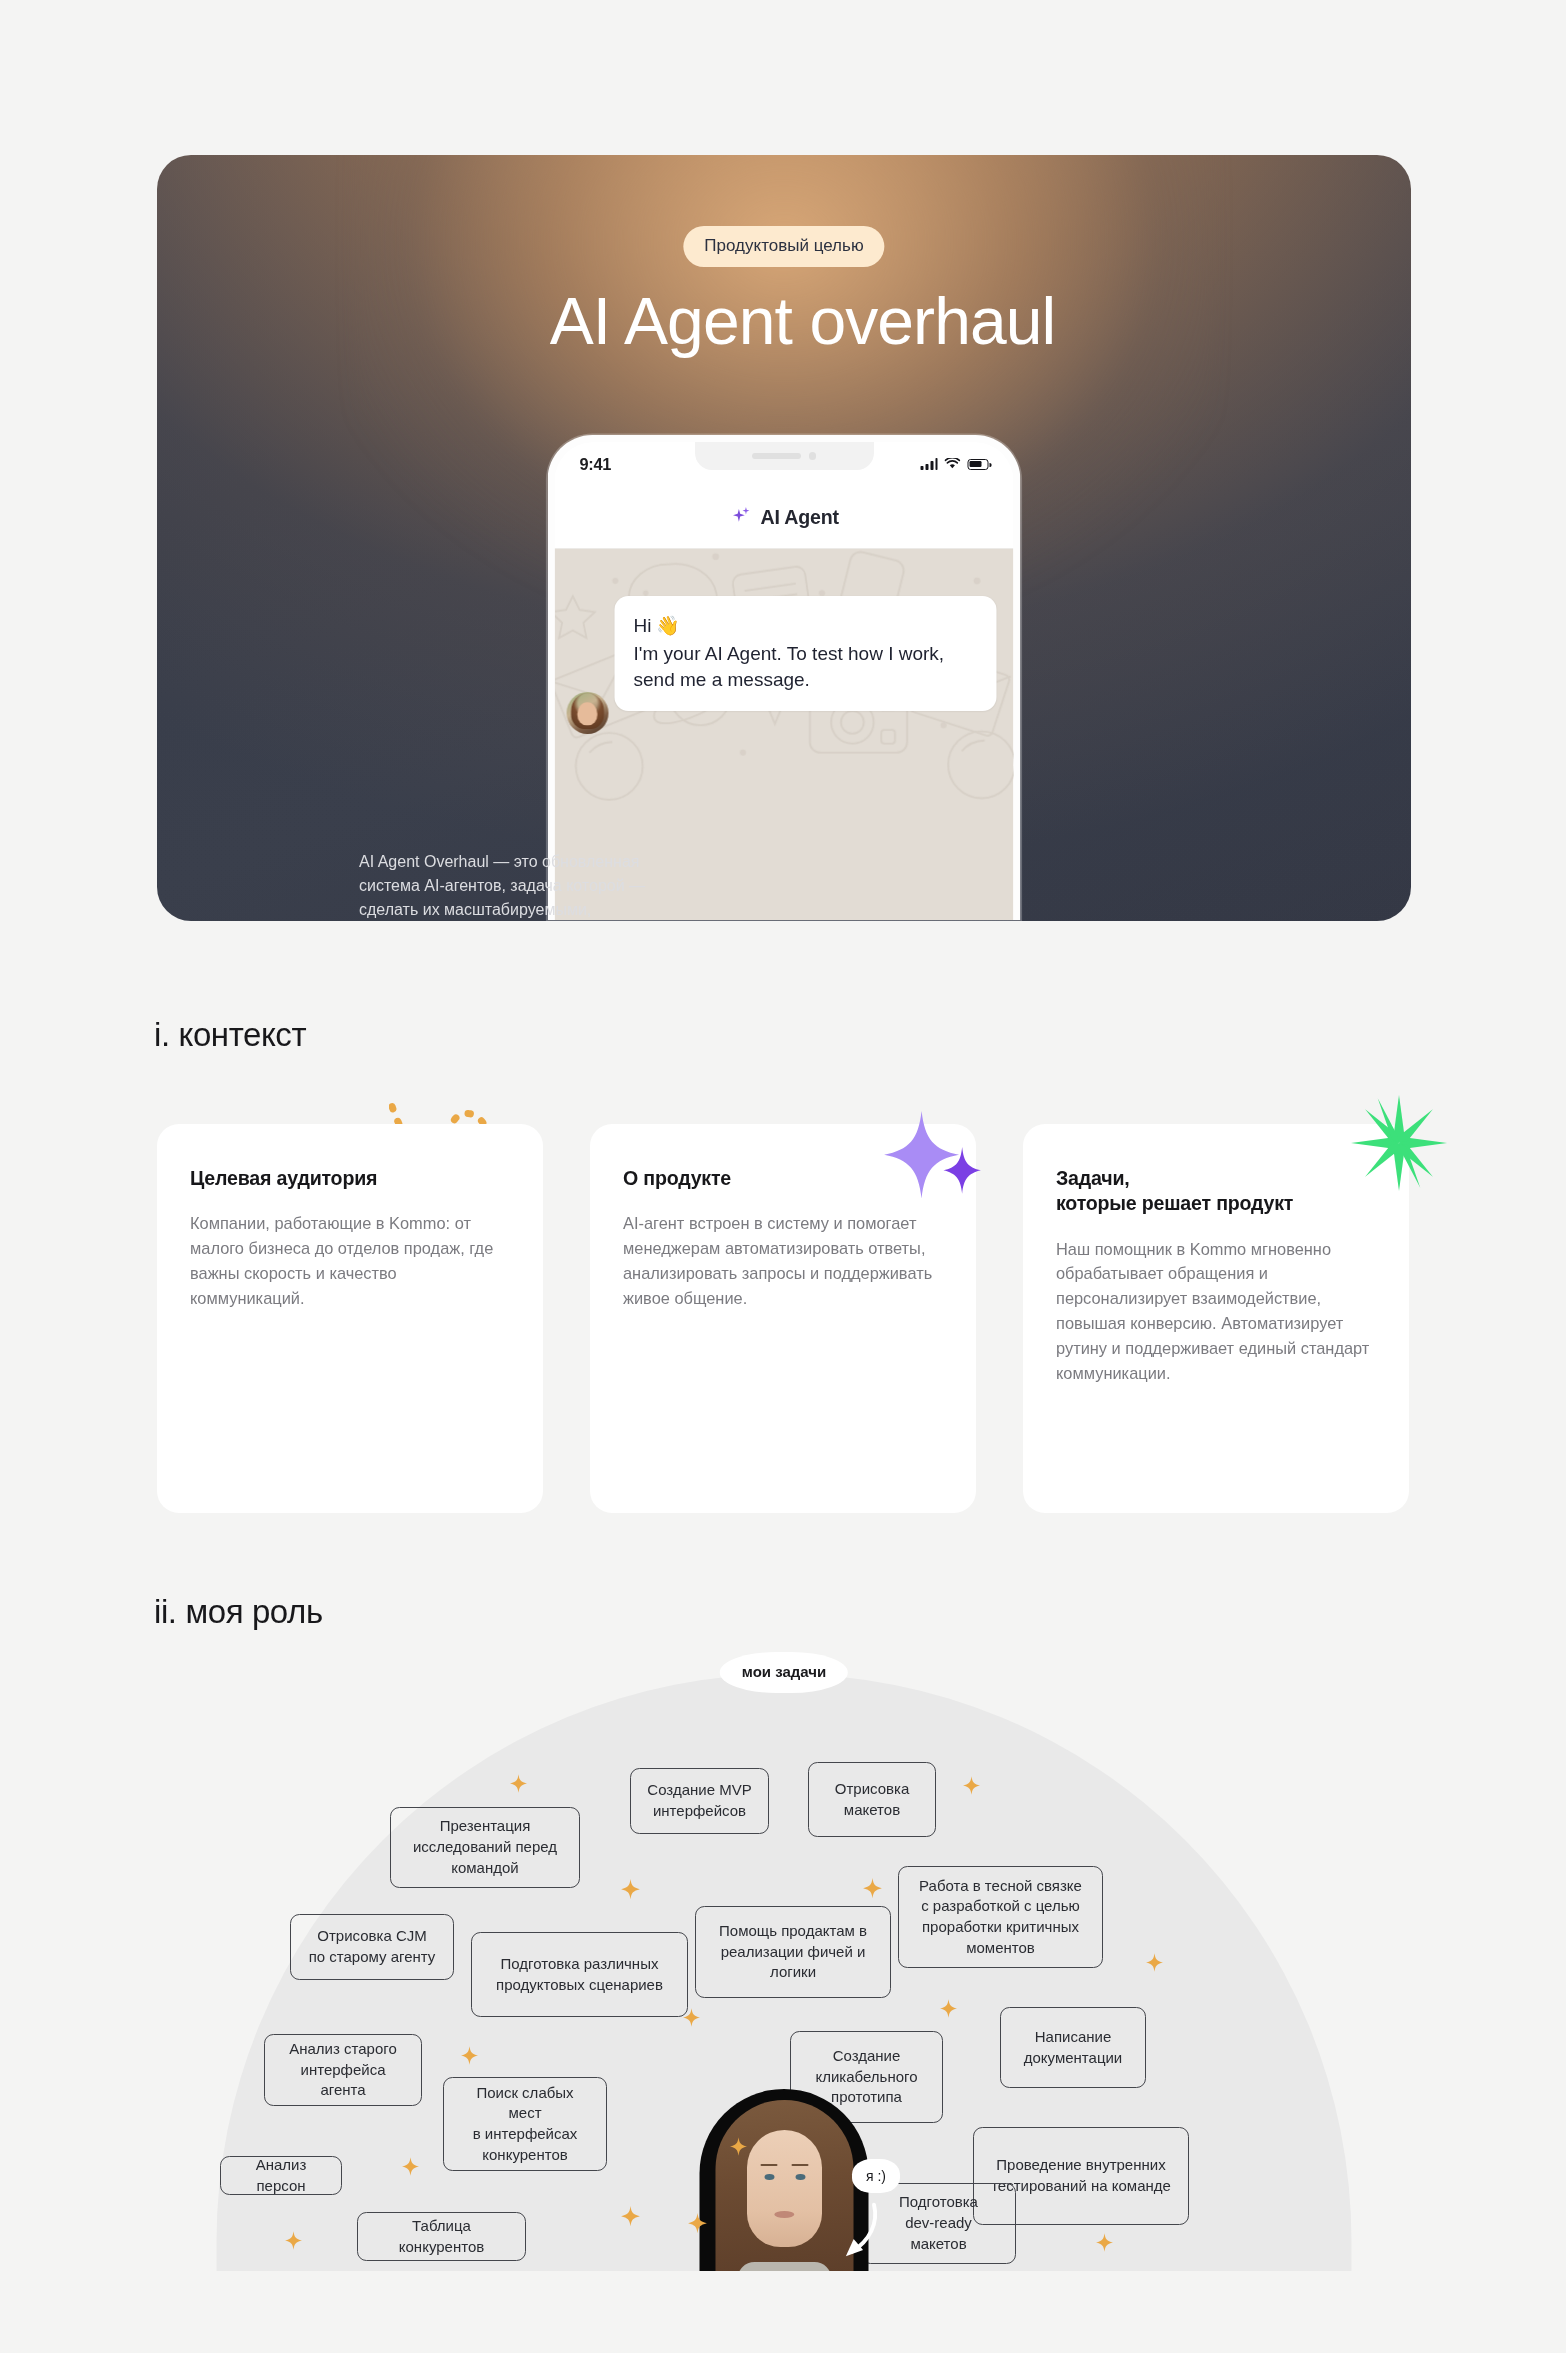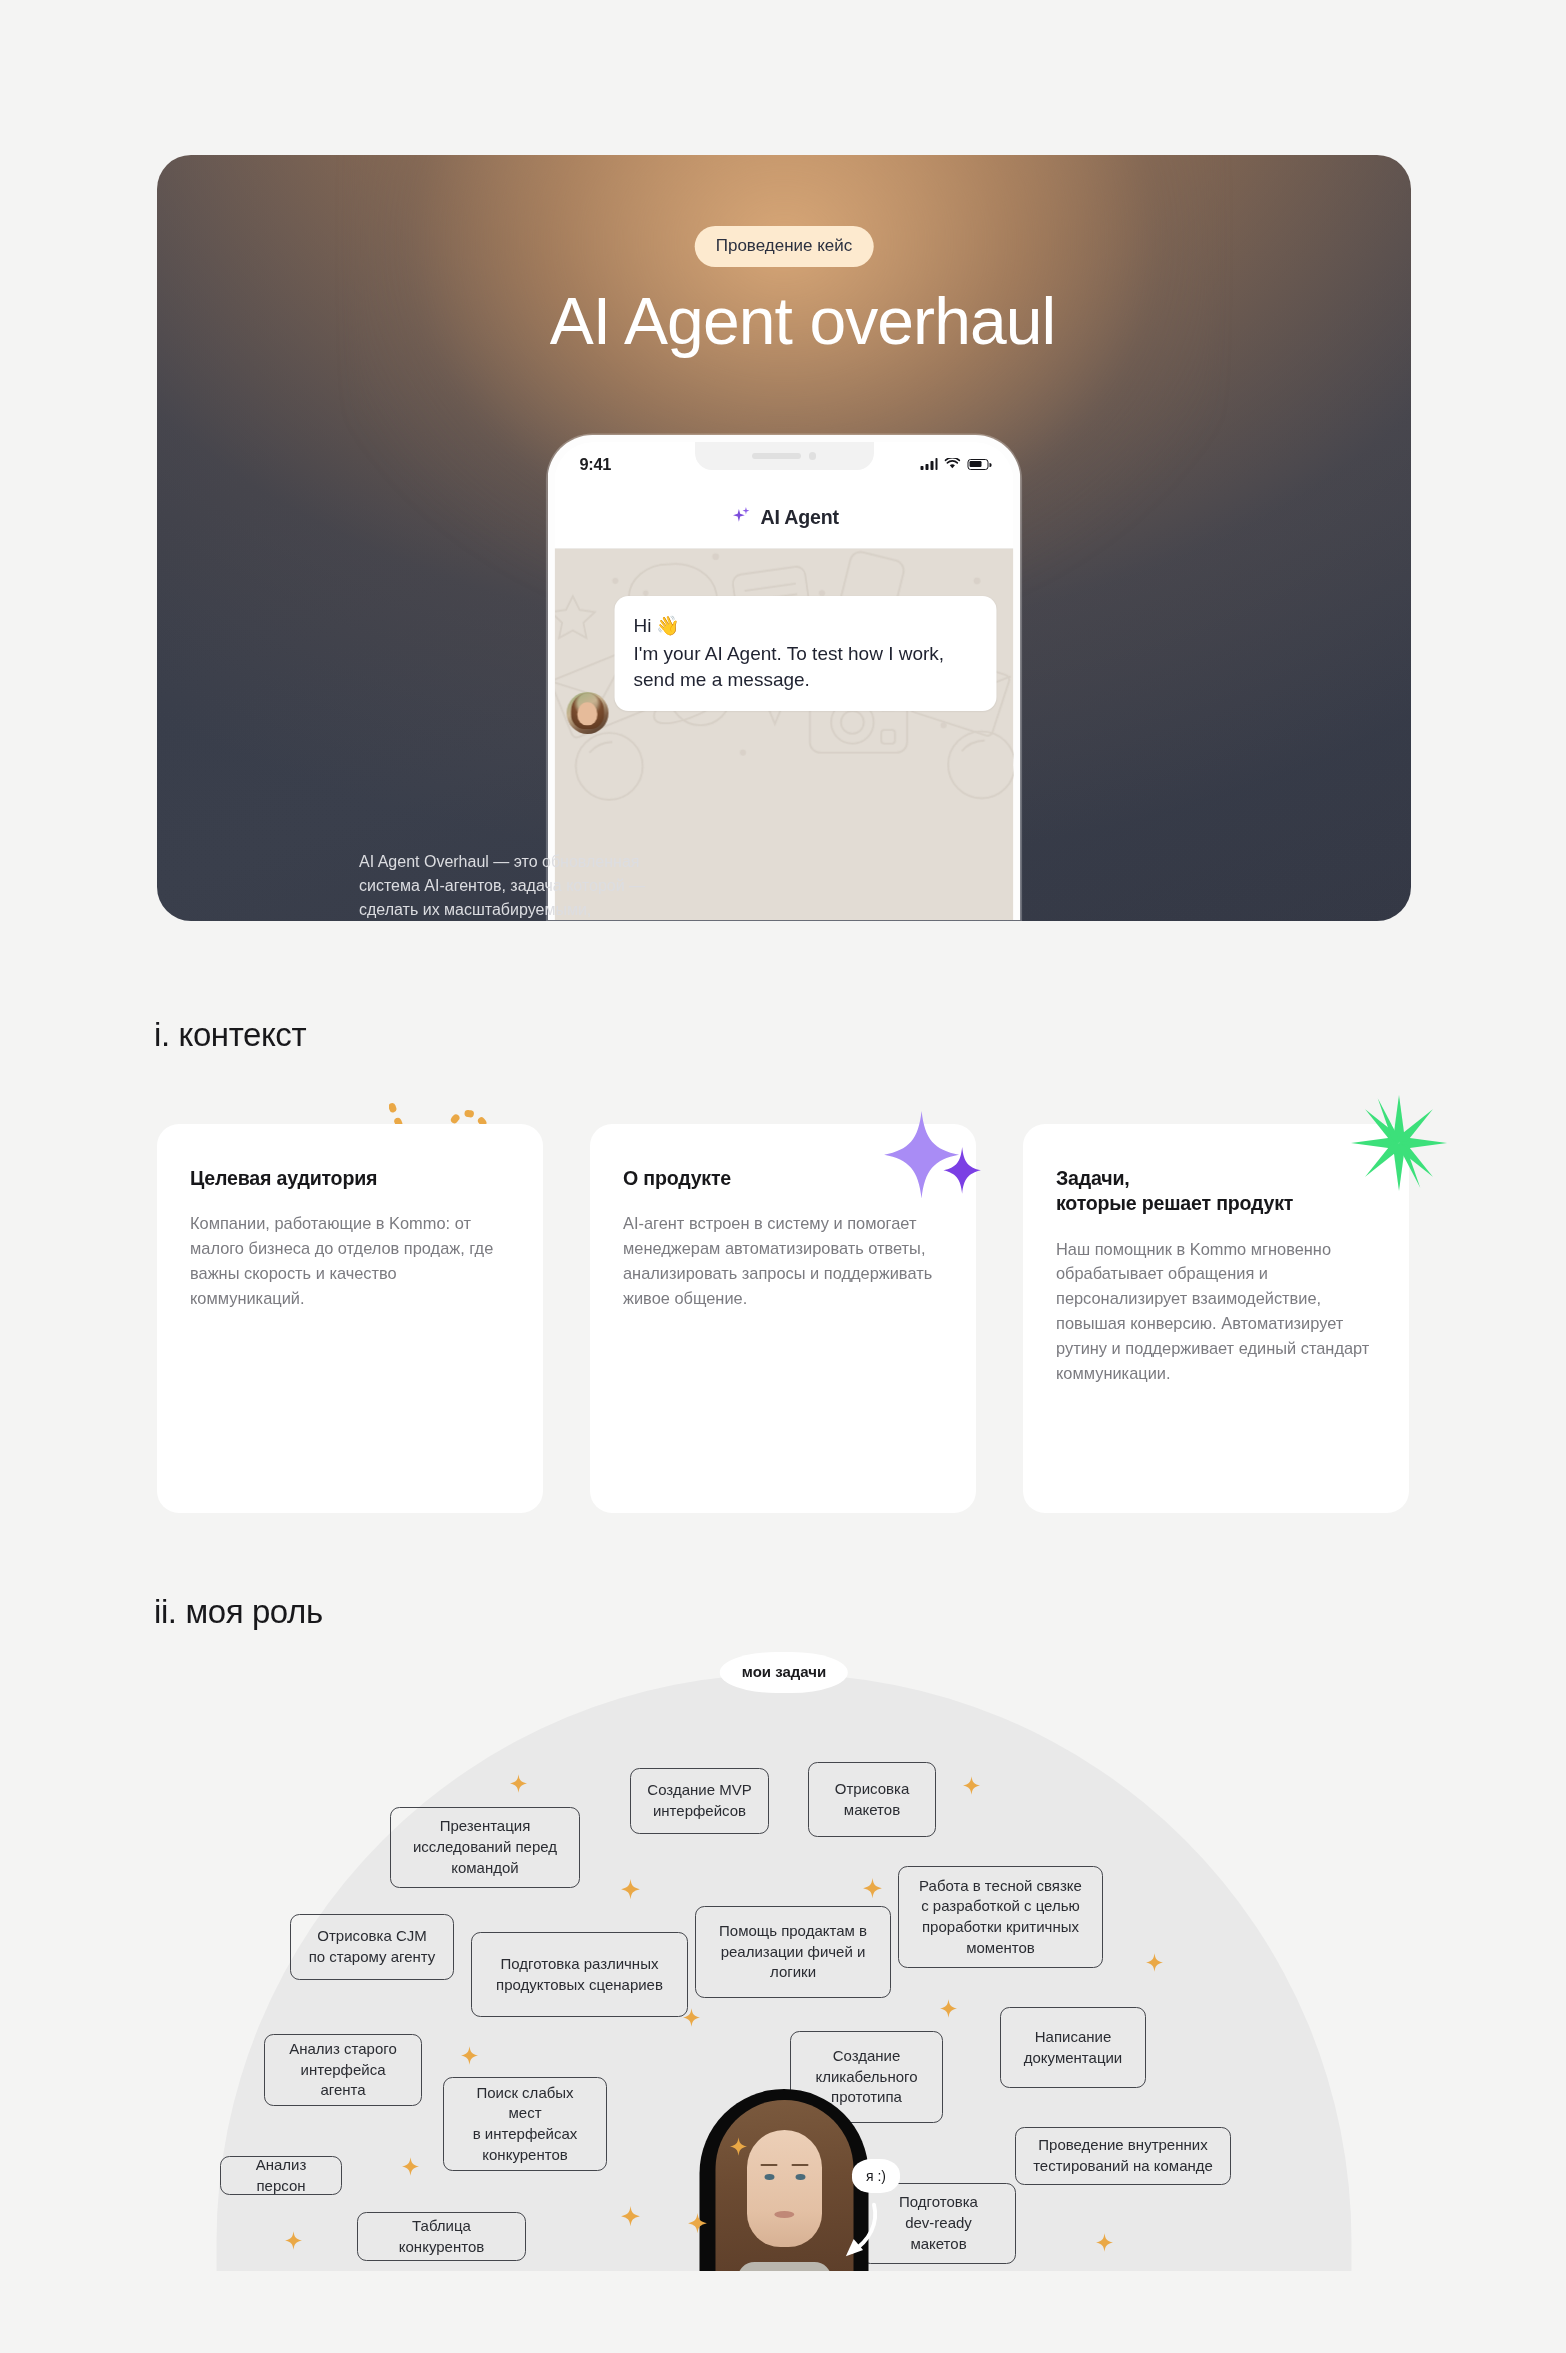--- a/index.html
+++ b/index.html
@@ -236,21 +236,21 @@
   }
 </style>
 </head>
 <body>
 
 <div class="page">
 
   <section class="hero">
     <div class="hero-glow"></div>
 
-    <div class="hero-badge">Проведение кейс</div>
+    <div class="hero-badge">Продуктовый целью</div>
     <h1 class="hero-title">AI Agent overhaul</h1>
 
     <div class="phone">
       <div class="phone-inner">
 
         <div class="status">
           <span class="time">9:41</span>
           <span class="icons">
             <span class="bars">
                 <i></i>
@@ -466,21 +466,21 @@
         <span>Поиск слабых мест</span><br><span>в интерфейсах</span><br><span>конкурентов</span>
       </span>
     </div>
 
     <div class="node" style="left:633px; top:379px; width:153px; height:92px;">
       <span>
         <span>Создание</span><br><span>кликабельного</span><br><span>прототипа</span>
       </span>
     </div>
 
-    <div class="node" style="left:858px; top:475px; width:216px; height:58px;">
+    <div class="node" style="left:816px; top:475px; width:216px; height:98px;">
       <span>
         <span>Проведение внутренних</span><br><span>тестирований на команде</span>
       </span>
     </div>
 
     <div class="node" style="left:63px; top:504px; width:122px; height:39px;">
       <span>Анализ персон</span>
     </div>
 
     <div class="node" style="left:200px; top:560px; width:169px; height:49px;">

